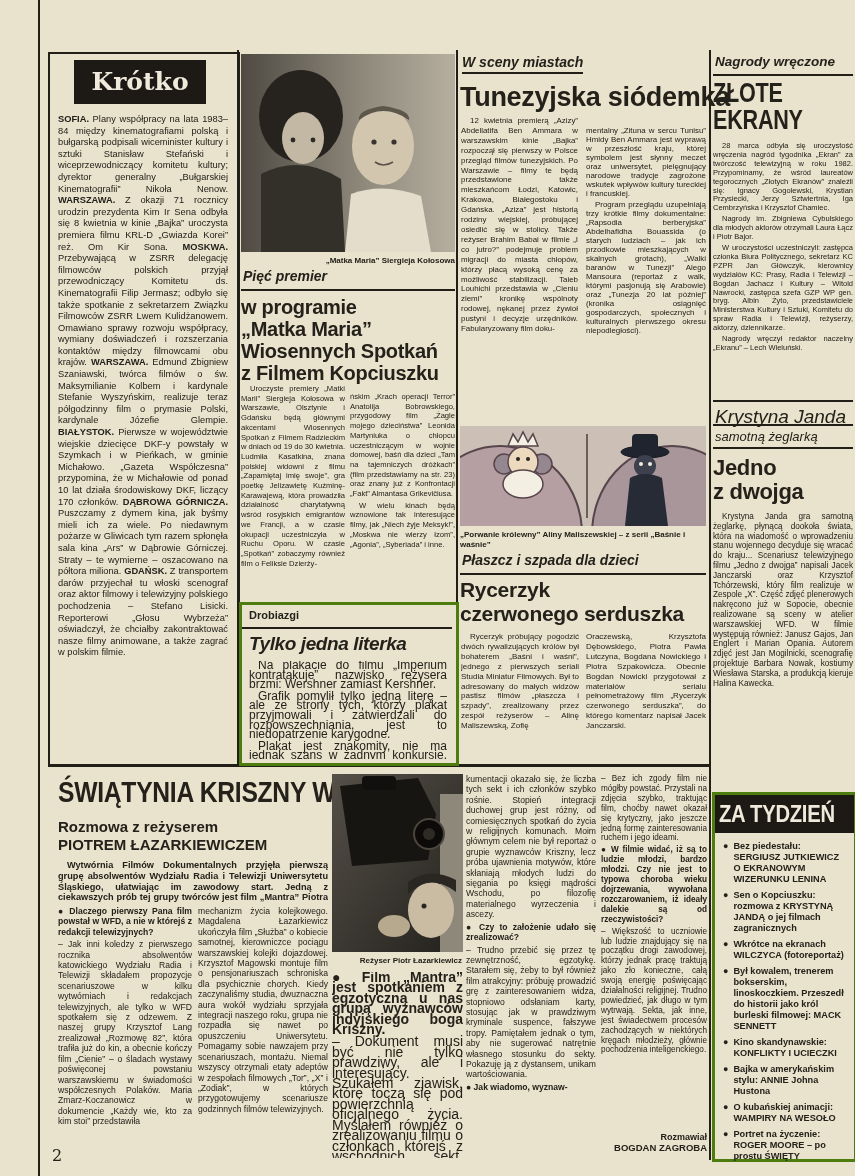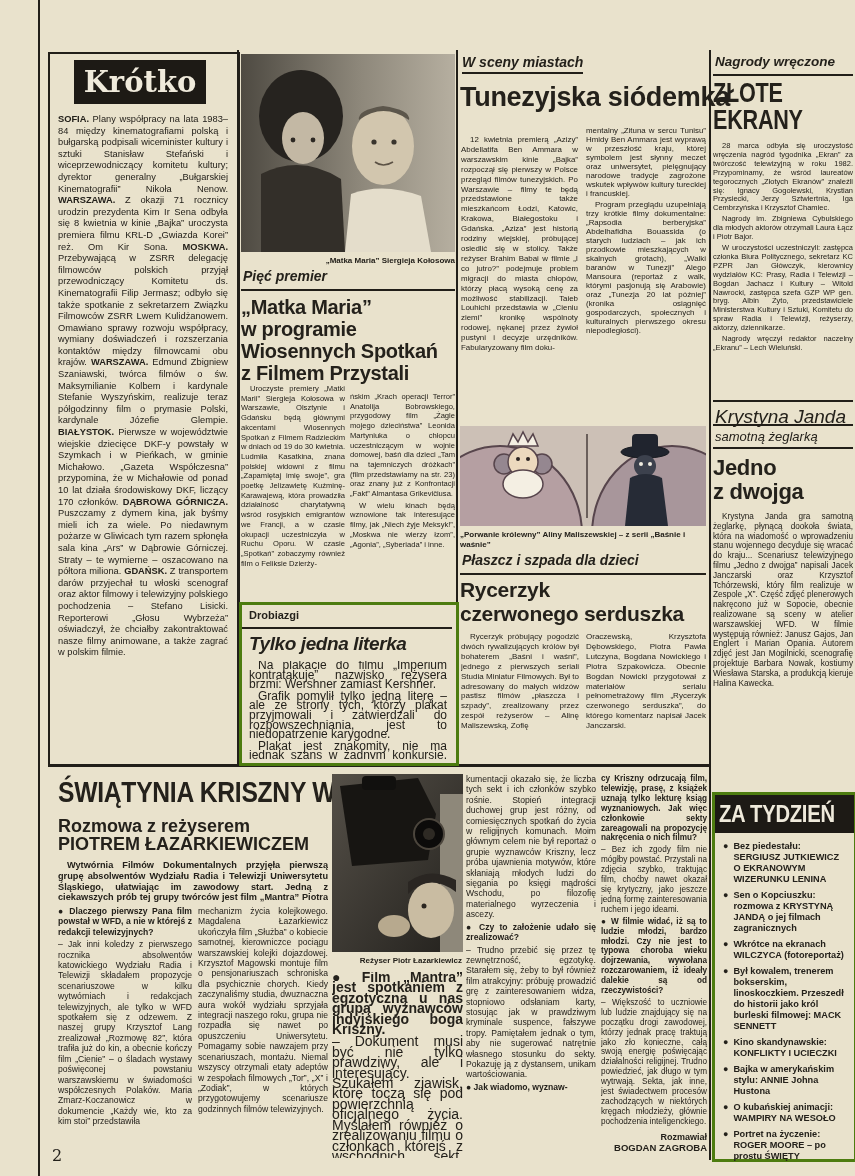--- a/index.html
+++ b/index.html
@@ -30,21 +30,21 @@
   <div class="vr" style="left:38px;top:0;height:1176px;"></div>
   <div class="abs" style="left:52px;top:1146px;font-family:'DejaVu Serif',serif;font-size:16px;">2</div>
 
   <div class="vr" style="left:237px;top:50px;height:716px;"></div>
   <div class="vr" style="left:456px;top:50px;height:716px;"></div>
   <div class="vr" style="left:709px;top:50px;height:1110px;"></div>
   <div class="hr" style="left:48px;top:764px;width:661px;height:3px;"></div>
 
   <div class="abs" style="left:48px;top:52px;width:188px;height:710px;border:2px solid #221f19;">
     <div class="abs blackband" style="left:24px;top:6px;width:132px;height:44px;text-align:center;">
-      <span class="white" style="font-family:'DejaVu Serif',serif;font-weight:bold;font-size:29px;line-height:44px;">Krótko</span>
+      <span class="white" style="font-family:'DejaVu Serif',serif;font-weight:bold;font-size:25px;line-height:44px;">Krótko</span>
     </div>
     <div class="abs jbody" style="left:8px;top:60px;width:170px;height:640px;font-size:9.3px;line-height:11.6px;"><b>SOFIA.</b><span> Plany współpracy na lata 1983–84 między kinematografiami polską i bułgarską podpisali wiceminister kultury i sztuki Stanisław Stefański i wiceprzewodniczący komitetu kultury; dyrektor generalny „Bułgarskiej Kinematografii” Nikoła Nenow. </span><b>WARSZAWA.</b><span> Z okazji 71 rocznicy urodzin prezydenta Kim Ir Sena odbyła się 8 kwietnia w kinie „Bajka” uroczysta premiera filmu KRL-D „Gwiazda Korei” reż. Om Kir Sona. </span><b>MOSKWA.</b><span> Przebywającą w ZSRR delegację filmowców polskich przyjął przewodniczący Komitetu ds. Kinematografii Filip Jermasz; odbyło się także spotkanie z sekretarzem Związku Filmowców ZSRR Lwem Kulidżanowem. Omawiano sprawy rozwoju współpracy, wymiany doświadczeń i rozszerzania kontaktów między filmowcami obu krajów. </span><b>WARSZAWA.</b><span> Edmund Zbigniew Szaniawski, twórca filmów o św. Maksymilianie Kolbem i kardynale Stefanie Wyszyńskim, realizuje teraz półgodzinny film o prymasie Polski, kardynale Józefie Glempie. </span><b>BIAŁYSTOK.</b><span> Pierwsze w województwie wiejskie dziecięce DKF-y powstały w Szymkach i w Pieńkach, w gminie Michałowo. „Gazeta Współczesna” przypomina, że w Michałowie od ponad 10 lat działa środowiskowy DKF, liczący 170 członków. </span><b>DĄBROWA GÓRNICZA.</b><span> Puszczamy z dymem kina, jak byśmy mieli ich za wiele. Po niedawnym pożarze w Gliwicach tym razem spłonęła sala kina „Ars” w Dąbrowie Górniczej. Straty – te wymierne – oszacowano na półtora miliona. </span><b>GDAŃSK.</b><span> Z transportem darów przyjechał tu włoski scenograf oraz aktor filmowy i telewizyjny polskiego pochodzenia – Stefano Lisicki. Reporterowi „Głosu Wybrzeża” oświadczył, że chciałby zakontraktować nasze filmy animowane, a także zagrać w polskim filmie.</span></div>
   </div>
 
   <svg class="abs" style="left:241px;top:54px;" width="214" height="198" viewBox="0 0 214 198">
     <defs>
         <linearGradient id="g1" x1="0" y1="0" x2="1" y2="0">
       <stop offset="0" stop-color="#4e4a42"></stop>
           <stop offset="0.55" stop-color="#8d877a"></stop>
           <stop offset="1" stop-color="#b6afa0"></stop>
@@ -60,24 +60,24 @@
     <circle cx="133" cy="88" r="2.6" fill="#3a352e"></circle>
       <circle cx="153" cy="88" r="2.6" fill="#3a352e"></circle>
     <path d="M134 108 Q142 114 152 108" stroke="#5c5245" stroke-width="1.6" fill="none"></path>
     <circle cx="52" cy="86" r="2.4" fill="#2c2823"></circle>
       <circle cx="72" cy="86" r="2.4" fill="#2c2823"></circle>
   </svg>
   <div class="abs caption" style="left:241px;top:256px;width:214px;font-size:8px;text-align:right;">„Matka Maria” Siergieja Kołosowa</div>
   <div class="abs kicker" style="left:243px;top:268px;font-size:14px;">Pięć premier</div>
   <div class="hr" style="left:241px;top:289px;width:214px;"></div>
   <div class="abs headline" style="left:241px;top:296px;width:214px;font-size:20px;line-height:22px;">
+    <div>w programie</div>
     <div>„Matka Maria”</div>
-    <div>w programie</div>
     <div>Wiosennych Spotkań</div>
-    <div>z Filmem Przystali</div>
+    <div>z Filmem Kopciuszku</div>
   </div>
   <div class="abs jbody" style="left:241px;top:384px;width:104px;height:206px;font-size:7.6px;line-height:9.7px;">
     <p class="ind">Uroczyste premiery „Matki Marii” Siergieja Kołosowa w Warszawie, Olsztynie i Gdańsku będą głównymi akcentami Wiosennych Spotkań z Filmem Radzieckim w dniach od 19 do 30 kwietnia. Ludmiła Kasatkina, znana polskiej widowni z filmu „Zapamiętaj imię swoje”, gra poetkę Jelizawietę Kuźminę-Karawajewą, która prowadziła działalność charytatywną wśród rosyjskich emigrantów we Francji, a w czasie okupacji uczestniczyła w Ruchu Oporu. W czasie „Spotkań” zobaczymy również film o Feliksie Dzierży-</p>
   </div>
   <div class="abs jbody" style="left:350px;top:392px;width:105px;height:206px;font-size:7.6px;line-height:9.7px;">
     <p>ńskim „Krach operacji Terror” Anatolija Bobrowskiego, przygodowy film „Żagle mojego dzieciństwa” Leonida Martyniuka o chłopcu uczestniczącym w wojnie domowej, baśń dla dzieci „Tam na tajemniczych dróżkach” (film przedstawiamy na str. 23) oraz znany już z Konfrontacji „Fakt” Almantasa Grikevičiusa.</p>
     <p class="ind">W wielu kinach będą wznowione tak interesujące filmy, jak „Niech żyje Meksyk!”, „Moskwa nie wierzy łzom”, „Agonia”, „Syberiada” i inne.</p>
   </div>
 
   <div class="box" style="left:239px;top:602px;width:214px;height:158px;">
@@ -86,21 +86,21 @@
     <div class="abs" style="left:7px;top:28px;font-weight:bold;font-style:italic;font-size:19px;letter-spacing:-0.4px;">Tylko jedna literka</div>
     <div class="abs jbody" style="left:7px;top:56px;width:198px;height:98px;font-size:12px;line-height:9.6px;">
       <p class="ind">Na plakacie do filmu „Imperium kontratakuje” nazwisko reżysera brzmi: Wershner zamiast Kershner.</p>
       <p class="ind">Grafik pomylił tylko jedną literę – ale ze strony tych, którzy plakat przyjmowali i zatwierdzali do rozpowszechniania, jest to niedopatrzenie karygodne.</p>
       <p class="ind">Plakat jest znakomity, nie ma jednak szans w żadnym konkursie. Dezinformuje, zamiast informować. A przy okazji – kompromituje.</p>
     </div>
   </div>
 
   <div class="abs kicker" style="left:462px;top:54px;font-size:14px;border-bottom:2px solid #221f19;padding-bottom:2px;">W sceny miastach</div>
   <div class="abs headline" style="left:460px;top:82px;font-size:27px;">Tunezyjska siódemka</div>
-  <div class="abs jbody" style="left:461px;top:135px;width:117px;height:296px;font-size:7.9px;line-height:9.9px;">
+  <div class="abs jbody" style="left:461px;top:116px;width:117px;height:296px;font-size:7.9px;line-height:9.9px;">
     <p class="ind">12 kwietnia premierą „Azizy” Abdellatifa Ben Ammara w warszawskim kinie „Bajka” rozpoczął się pierwszy w Polsce przegląd filmów tunezyjskich. Po Warszawie – filmy te będą przedstawione także mieszkańcom Łodzi, Katowic, Krakowa, Białegostoku i Gdańska. „Aziza” jest historią rodziny wiejskiej, próbującej osiedlić się w stolicy. Także reżyser Brahim Babai w filmie „I co jutro?” podejmuje problem migracji do miasta chłopów, którzy płacą wysoką cenę za możliwość stabilizacji. Taieb Louhichi przedstawia w „Cieniu ziemi” kronikę wspólnoty rodowej, nękanej przez żywioł pustyni i decyzje urzędników. Fabularyzowany film doku-</p>
   </div>
   <div class="abs jbody" style="left:586px;top:126px;width:120px;height:296px;font-size:7.9px;line-height:9px;">
     <p>mentalny „Zituna w sercu Tunisu” Hmidy Ben Ammara jest wyprawą w przeszłość kraju, której symbolem jest słynny meczet oraz uniwersytet, pielęgnujący narodowe tradycje zagrożone wskutek wpływów kultury tureckiej i francuskiej.</p>
     <p class="ind">Program przeglądu uzupełniają trzy krótkie filmy dokumentalne: „Rapsodia berberyjska” Abdelhafidha Bouassida (o starych ludziach – jak ich przodkowie mieszkających w skalnych grotach), „Walki baranów w Tunezji” Alego Mansoura (reportaż z walk, którymi pasjonują się Arabowie) oraz „Tunezja 20 lat później” (kronika osiągnięć gospodarczych, społecznych i kulturalnych pierwszego okresu niepodległości).</p>
   </div>
 
   <svg class="abs" style="left:460px;top:426px;" width="246" height="100" viewBox="0 0 246 100">
     <rect width="246" height="100" fill="#ccc0b6"></rect>
     <ellipse cx="40" cy="108" rx="82" ry="88" fill="#b59fa2" stroke="#57454c" stroke-width="2"></ellipse>
@@ -195,21 +195,21 @@
           <span>O kubańskiej animacji: WAMPIRY NA WESOŁO</span>
         </div>
       <div class="item">
           <span class="blt">●</span>
           <span>Portret na życzenie: ROGER MOORE – po prostu ŚWIĘTY</span>
         </div>
     </div>
   </div>
 
   <div class="abs headline cond" style="left:58px;top:776px;font-size:29px;white-space:nowrap;transform:scaleX(0.85);">ŚWIĄTYNIA KRISZNY W M-4</div>
-  <div class="abs" style="left:58px;top:818px;font-weight:bold;font-size:18px;line-height:17.5px;">
+  <div class="abs" style="left:58px;top:818px;font-weight:bold;font-size:15px;line-height:17.5px;">
     <div>Rozmowa z reżyserem</div>
     <div>PIOTREM ŁAZARKIEWICZEM</div>
   </div>
   <div class="abs jbody" style="left:58px;top:860px;width:270px;height:42px;font-weight:bold;font-size:9.2px;line-height:10.8px;">
     <p class="ind">Wytwórnia Filmów Dokumentalnych przyjęła pierwszą grupę absolwentów Wydziału Radia i Telewizji Uniwersytetu Śląskiego, ułatwiając im zawodowy start. Jedną z ciekawszych prób tej grupy twórców jest film „Mantra” Piotra Łazarkiewicza.</p>
   </div>
   <div class="abs jbody" style="left:58px;top:906px;width:134px;height:250px;font-size:8.6px;line-height:10.4px;">
     <p class="bq">● Dlaczego pierwszy Pana film powstał w WFD, a nie w którejś z redakcji telewizyjnych?</p>
     <p>– Jak inni koledzy z pierwszego rocznika absolwentów katowickiego Wydziału Radia i Telewizji składałem propozycje scenariuszowe w kilku wytwórniach i redakcjach telewizyjnych, ale tylko w WFD spotkałem się z odzewem. Z naszej grupy Krzysztof Lang zrealizował „Rozmowę 82”, która trafiła już do kin, a obecnie kończy film „Cienie” – o śladach wystawy poświęconej powstaniu warszawskiemu w świadomości współczesnych Polaków. Maria Zmarz-Koczanowicz w dokumencie „Każdy wie, kto za kim stoi” przedstawiła</p>
   </div>
@@ -240,21 +240,20 @@
     <p class="bq">● Film „Mantra” jest spotkaniem z egzotyczną u nas grupą wyznawców indyjskiego boga Kriszny.</p>
     <p>– Dokument musi być nie tylko prawdziwy, ale i interesujący. Szukałem zjawisk, które toczą się pod powierzchnią oficjalnego życia. Myślałem również o zrealizowaniu filmu o członkach którejś z wschodnich sekt, miałem zresztą wątpliwości, czy nie są to zjawiska nazbyt incydentalne. Ale w czasie do-</p>
   </div>
   <div class="abs jbody" style="left:466px;top:774px;width:130px;height:384px;font-size:8.6px;line-height:10.4px;">
     <p>kumentacji okazało się, że liczba tych sekt i ich członków szybko rośnie. Stopień integracji duchowej grup jest różny, od comiesięcznych spotkań do życia w religijnych komunach. Moim głównym celem nie był reportaż o grupie wyznawców Kriszny, lecz próba ujawnienia motywów, które skłaniają młodych ludzi do sięgania po księgi mądrości Wschodu, po filozofię materialnego wyrzeczenia i ascezy.</p>
     <p class="bq">● Czy to założenie udało się zrealizować?</p>
     <p>– Trudno przebić się przez tę zewnętrzność, egzotykę. Starałem się, żeby to był również film atrakcyjny: próbuję prowadzić grę z zainteresowaniem widza, stopniowo odsłaniam karty, stosując jak w prawdziwym kryminale suspence, fałszywe tropy. Pamiętałem jednak o tym, aby nie sugerować natrętnie własnego stosunku do sekty. Pokazuję ją z dystansem, unikam wartościowania.</p>
     <p class="bq">● Jak wiadomo, wyznaw-</p>
   </div>
   <div class="abs jbody" style="left:601px;top:774px;width:106px;height:356px;font-size:8.2px;line-height:9.9px;">
-    <p class="bq">cy Kriszny odrzucają film, telewizję, prasę, z książek uznają tylko lekturę ksiąg wyznaniowych. Jak więc członkowie sekty zareagowali na propozycję nakręcenia o nich filmu?</p>
     <p>– Bez ich zgody film nie mógłby powstać. Przystali na zdjęcia szybko, traktując film, choćby nawet okazał się krytyczny, jako jeszcze jedną formę zainteresowania ruchem i jego ideami.</p>
     <p class="bq">● W filmie widać, iż są to ludzie młodzi, bardzo młodzi. Czy nie jest to typowa choroba wieku dojrzewania, wywołana rozczarowaniem, iż ideały dalekie są od rzeczywistości?</p>
     <p>– Większość to uczniowie lub ludzie znajdujący się na początku drogi zawodowej, którzy jednak pracę traktują jako zło konieczne, całą swoją energię poświęcając działalności religijnej. Trudno powiedzieć, jak długo w tym wytrwają. Sekta, jak inne, jest świadectwem procesów zachodzących w niektórych kręgach młodzieży, głównie pochodzenia inteligenckiego.</p>
   </div>
   <div class="abs" style="left:601px;top:1132px;width:106px;text-align:right;font-weight:bold;">
     <div style="font-size:9px;">Rozmawiał</div>
     <div style="font-size:9.5px;">BOGDAN ZAGROBA</div>
   </div>
 
 </div>

